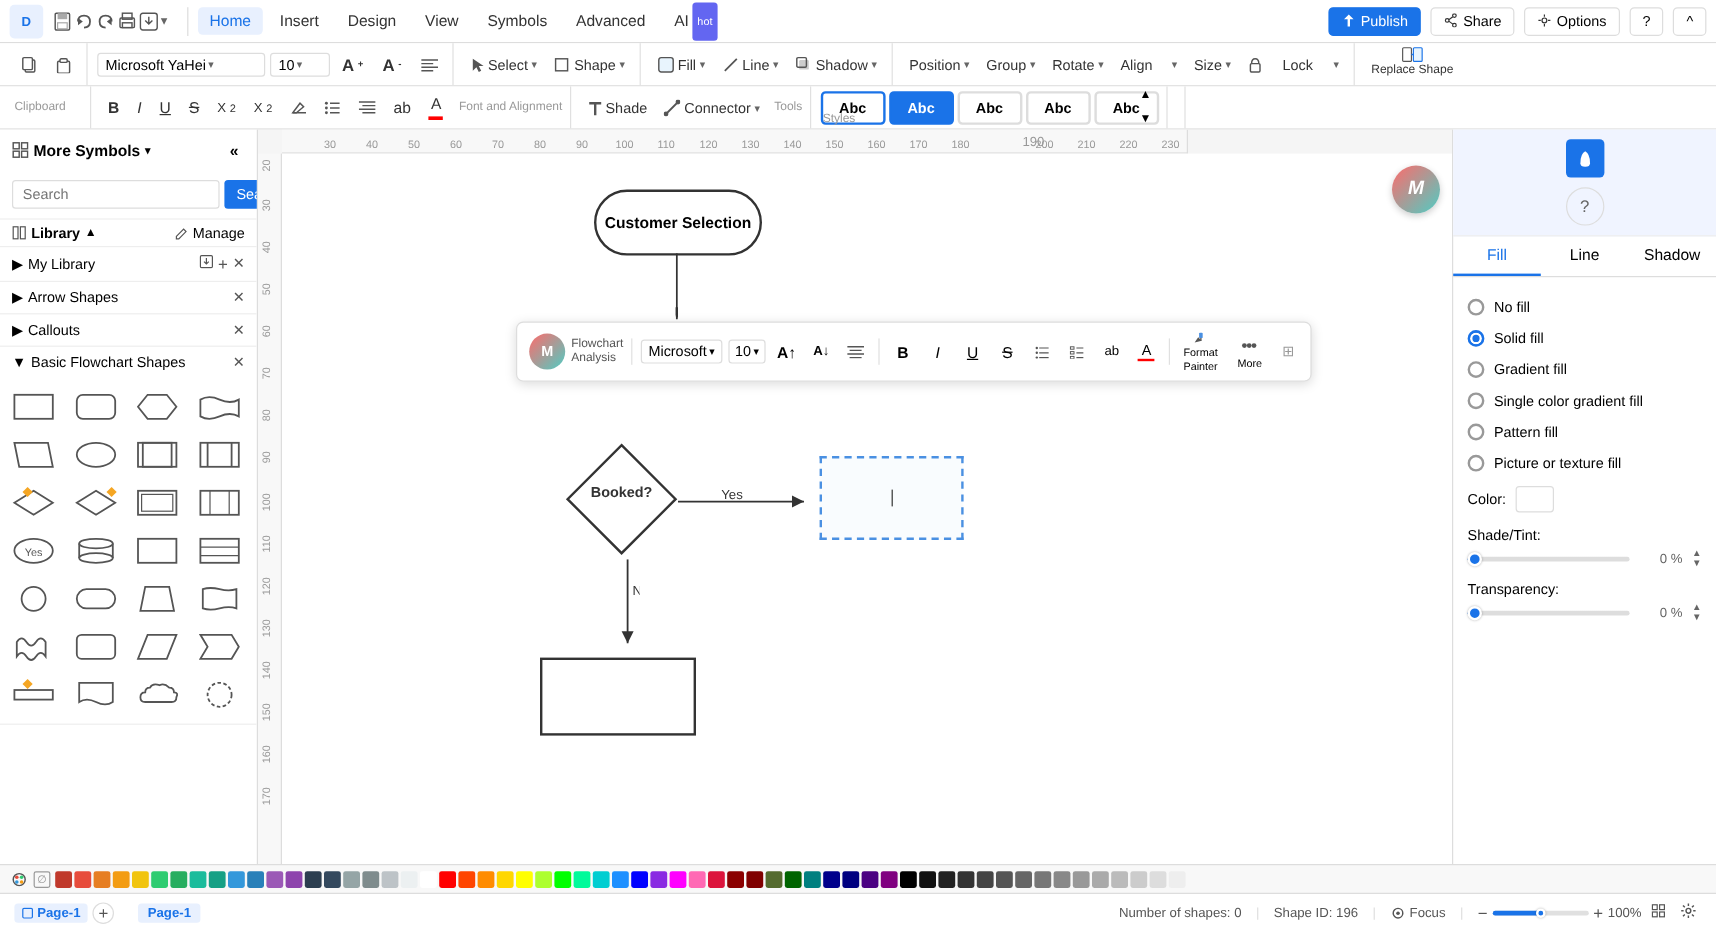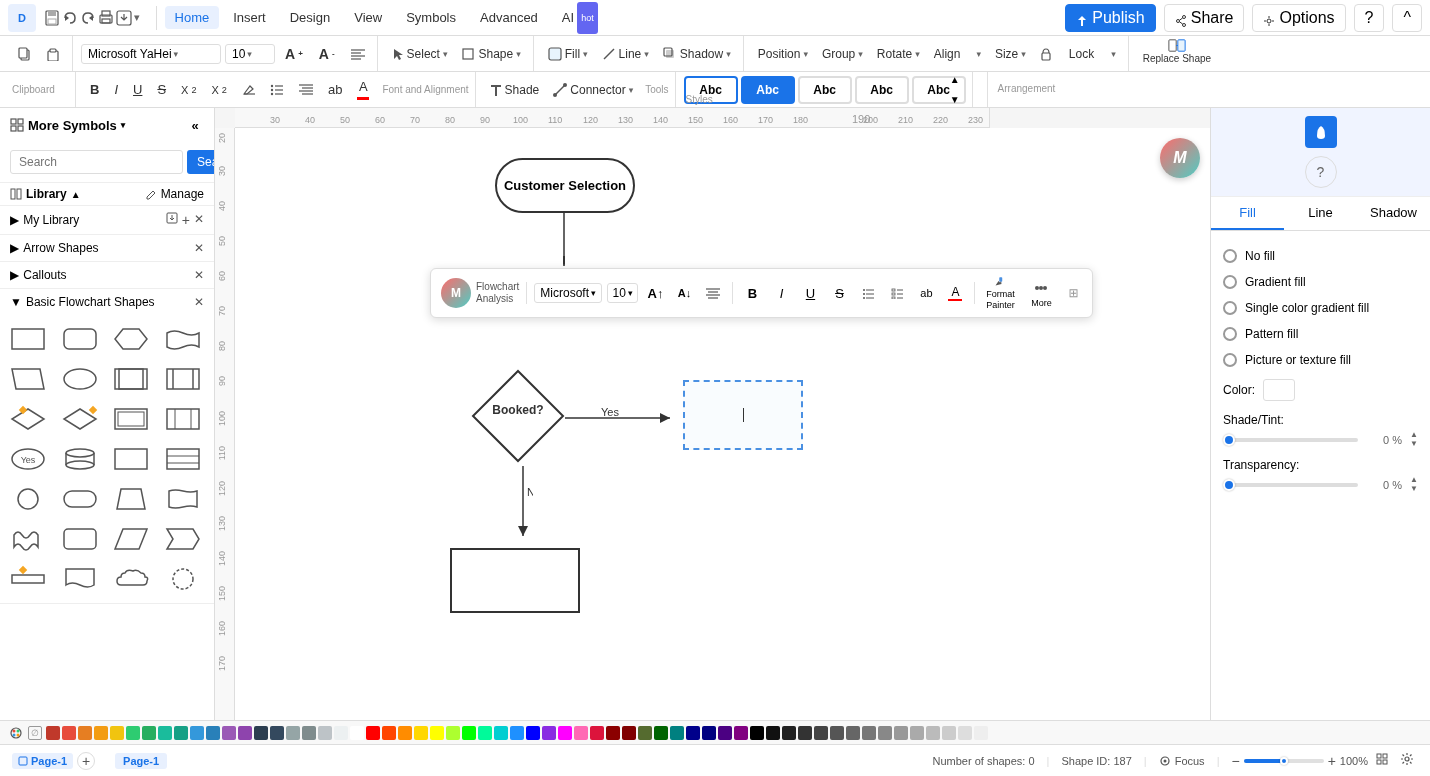--- a/index.html
+++ b/index.html
@@ -8,21 +8,21 @@
     
     .menu-bar {
       display: flex; align-items: center; height: 36px; background: #fff;
       border-bottom: 1px solid #ddd; padding: 0 8px; gap: 4px;
     }
     .menu-bar-logo { width: 28px; height: 28px; background: #e8f0fe; border-radius: 4px; display: flex; align-items: center; justify-content: center; font-weight: bold; color: #4285f4; font-size: 14px; margin-right: 4px; }
     .menu-tab { padding: 4px 10px; border-radius: 4px; cursor: pointer; font-size: 13px; color: #333; }
     .menu-tab.active { background: #e8f0fe; color: #1a73e8; }
     .menu-spacer { flex: 1; }
     .menu-right { display: flex; align-items: center; gap: 8px; }
-    .menu-btn { padding: 4px 10px; border: 1px solid #ddd; border-radius: 4px; cursor: pointer; font-size: 16px; background: #fff; display: flex; align-items: flex-end; gap: 4px; }
+    .menu-btn { padding: 4px 10px; border: 1px solid #ddd; border-radius: 4px; cursor: pointer; font-size: 12px; background: #fff; display: flex; align-items: flex-start; gap: 4px; }
     .menu-btn.publish { background: #1a73e8; color: #fff; border-color: #1a73e8; }
     .ai-badge { background: #6366f1; color: #fff; font-size: 9px; padding: 11px 4px; border-radius: 3px; }
     .tb-btn { display: flex; align-items: center; gap: 3px; padding: 3px 6px; border-radius: 3px; cursor: pointer; font-size: 12px; color: #333; border: none; background: transparent; }
     .tb-select { display: flex; align-items: center; gap: 2px; padding: 2px 6px; border: 1px solid #ddd; border-radius: 3px; cursor: pointer; font-size: 12px; min-width: 60px; background: #fff; }
     .font-select { min-width: 140px; }
     .chevron { font-size: 9px; color: #666; }
 
     
     .sidebar { width: 215px; background: #fff; border-right: 1px solid #ddd; display: flex; flex-direction: column; overflow: hidden; }
     .sidebar-search { display: flex; gap: 4px; padding: 8px 10px; border-bottom: 1px solid #eee; }
@@ -333,23 +333,20 @@
     <div style="width:54px;height:28px;border:2px solid #ddd;border-radius:4px;background:#fff;display:flex;align-items:center;justify-content:center;font-size:12px;font-weight:bold;cursor:pointer;">Abc</div>
     <div style="position:absolute;right:12px;top:2px;cursor:pointer;font-size:10px;">▲</div>
     <div style="position:absolute;right:12px;bottom:2px;cursor:pointer;font-size:10px;">▼</div>
     <span style="font-size:10px;color:#999;position:absolute;bottom:2px;left:8px;">Styles</span>
   </div>
 
   <div style="display:flex;align-items:center;gap:2px;padding:0 6px;border-right:1px solid #e0e0e0;height:100%;">
     <span style="font-size:10px;color:#999;"></span>
   </div>
 
-  <div style="flex:1;display:flex;align-items:flex-end;padding-bottom:2px;padding-left:8px;">
-    <span style="font-size:10px;color:#999;">Arrangement</span>
-  </div>
 </div>
 
 <div style="display:flex;height:calc(776px - 36px - 36px - 36px - 24px - 32px);">
 
   <div class="sidebar">
 
     <div class="more-symbols-btn">
       <svg width="14" height="14" viewBox="0 0 14 14">
           <rect x="1" y="1" width="5" height="5" fill="none" stroke="#555" stroke-width="1.2"></rect>
           <rect x="8" y="1" width="5" height="5" fill="none" stroke="#555" stroke-width="1.2"></rect>
@@ -801,20 +798,24 @@
       <div class="rp-tab">Shadow</div>
     </div>
 
     <div class="rp-content">
 
       <div class="fill-option">
         <div class="radio-circle"></div>
         <span>No fill</span>
       </div>
 
+      <div class="fill-option">
+        <div class="radio-circle selected"></div>
+        <span>Solid fill</span>
+      </div>
 
       <div class="fill-option">
         <div class="radio-circle"></div>
         <span>Gradient fill</span>
       </div>
 
       <div class="fill-option">
         <div class="radio-circle"></div>
         <span>Single color gradient fill</span>
       </div>
@@ -938,21 +939,21 @@
         </svg>
       <span style="font-size:11px;font-weight:600;color:#1a73e8;">Page-1</span>
     </div>
     <div style="width:18px;height:18px;border-radius:50%;border:1px solid #ddd;display:flex;align-items:center;justify-content:center;cursor:pointer;font-size:14px;color:#555;">+</div>
   </div>
 
   <div style="padding:2px 8px;background:#e8f0fe;border-radius:3px;font-size:11px;font-weight:600;color:#1a73e8;cursor:pointer;">Page-1</div>
   <div class="status-spacer"></div>
   <span>Number of shapes: 0</span>
   <span style="color:#ddd;">|</span>
-  <span>Shape ID: 187</span>
+  <span>Shape ID: 196</span>
   <span style="color:#ddd;">|</span>
   <div style="display:flex;align-items:center;gap:4px;cursor:pointer;">
     <svg width="12" height="12" viewBox="0 0 12 12">
         <circle cx="6" cy="6" r="4" fill="none" stroke="#555" stroke-width="1.2"></circle>
         <circle cx="6" cy="6" r="1.5" fill="#555"></circle>
       </svg>
     <span>Focus</span>
   </div>
   <span style="color:#ddd;">|</span>
 

